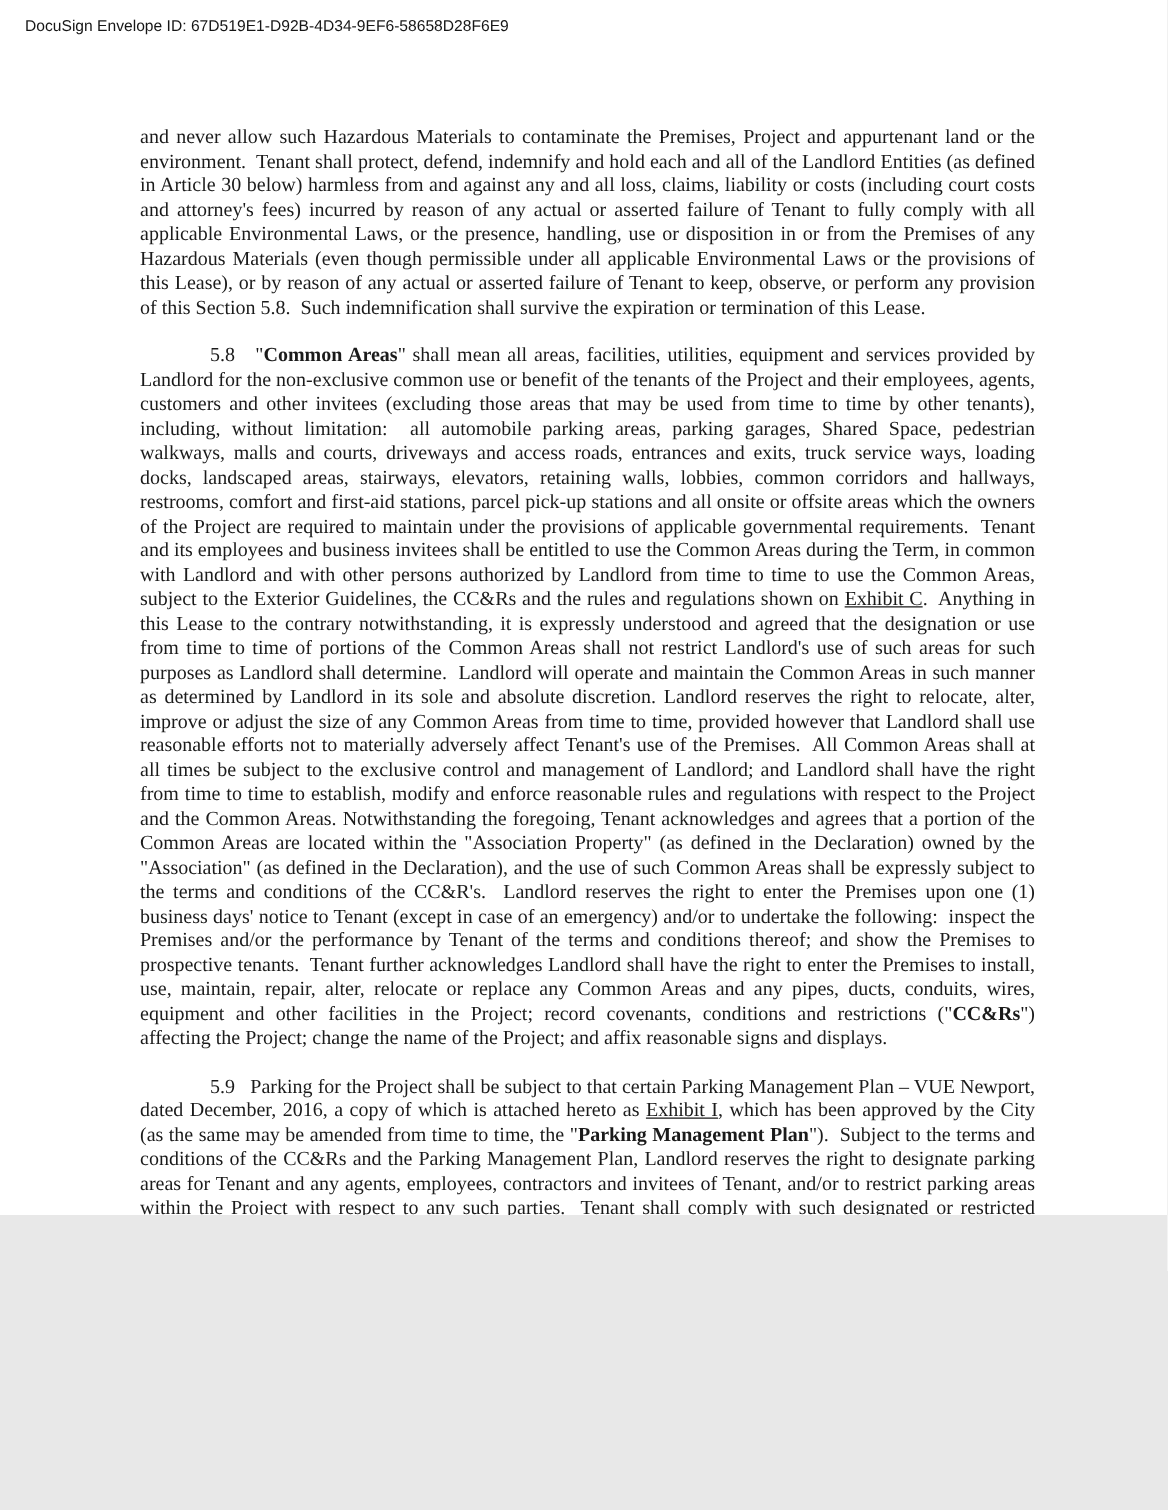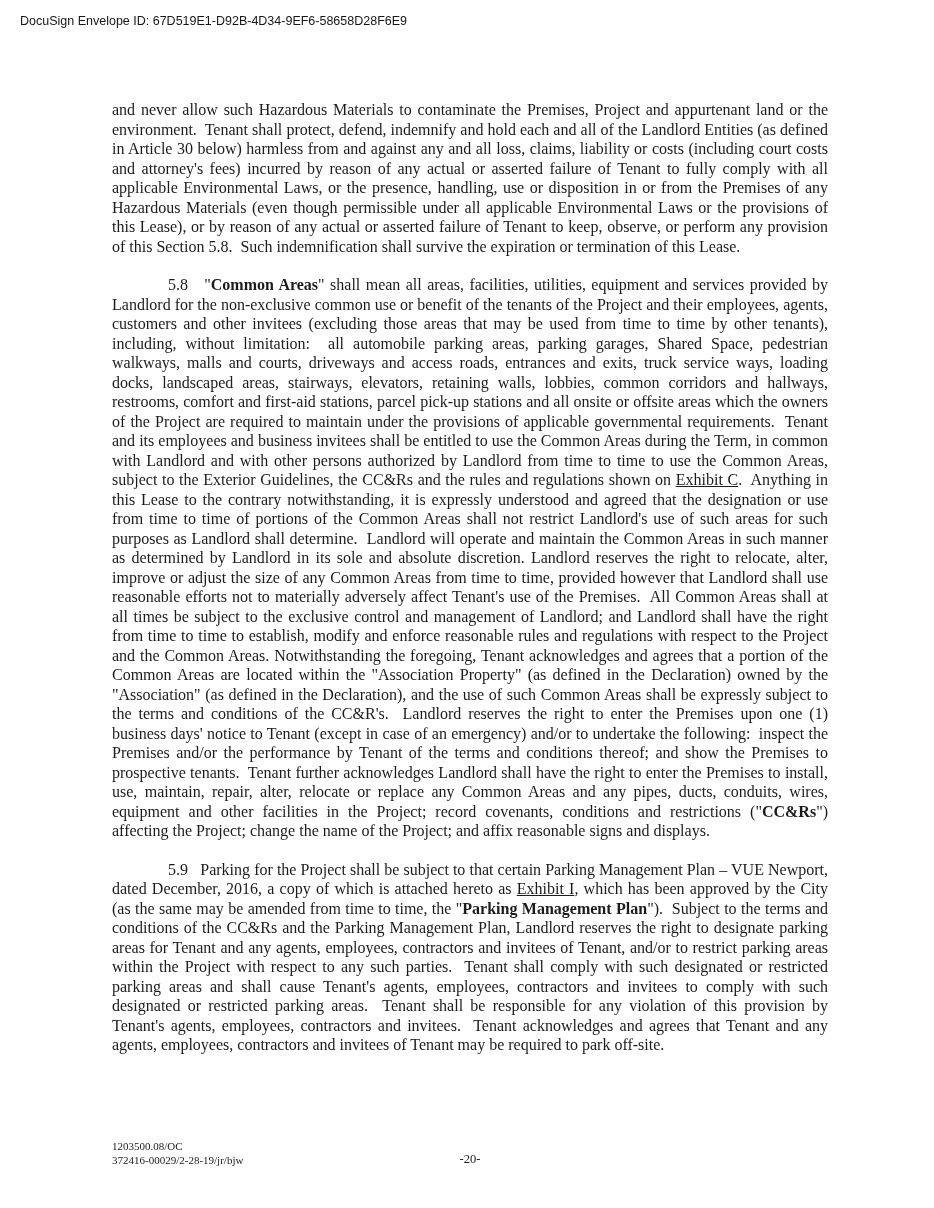--- a/index.html
+++ b/index.html
@@ -1,20 +1,20 @@
 <!DOCTYPE html>
 <html><head>
 <meta charset="utf-8">
 <style>
   * { margin: 0; padding: 0; box-sizing: border-box; }
   html, body { background: #e8e8e8; }
   .page {
     position: relative;
     width: 934px;
-    height: 1208px;
+    height: 972px;
     background: #ffffff;
     font-family: "Liberation Serif", serif;
     color: #1b1b1b;
     overflow: hidden;
     margin: 0 auto;
   }
   .docusign-header {
     position: absolute;
     left: 20px;
     top: 14px;

